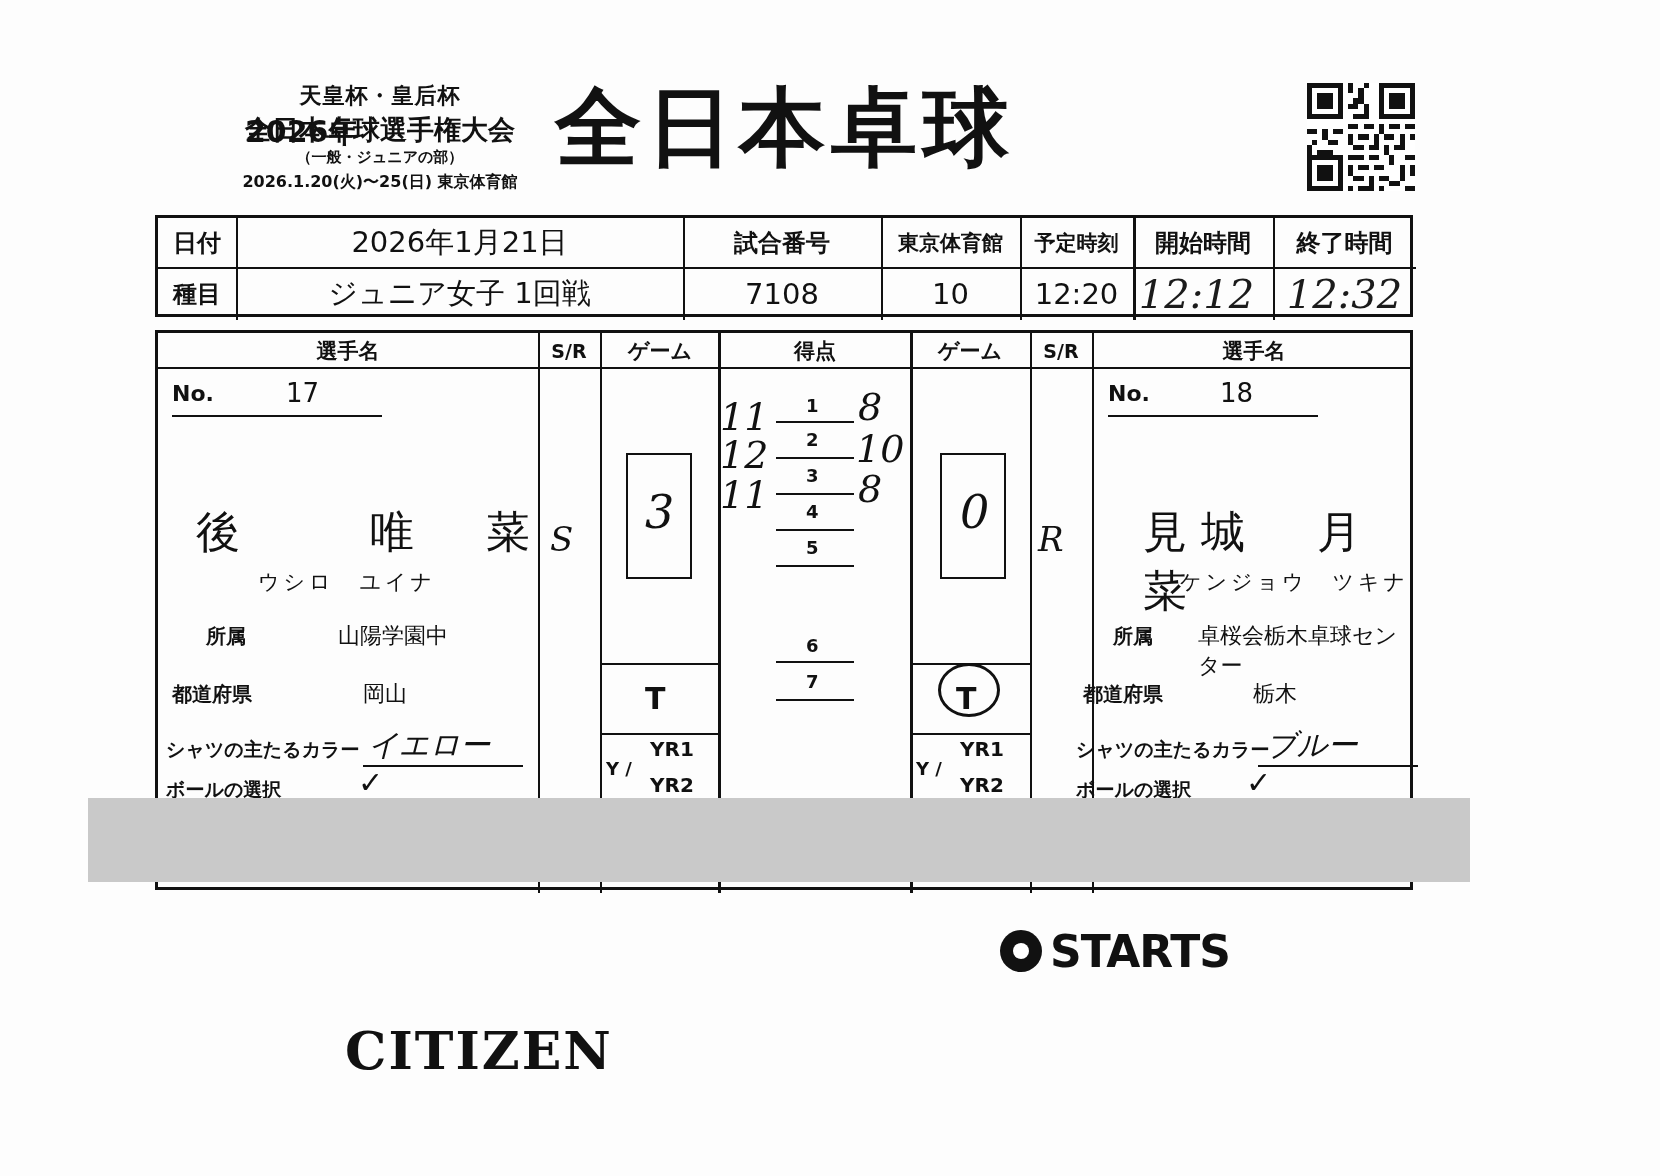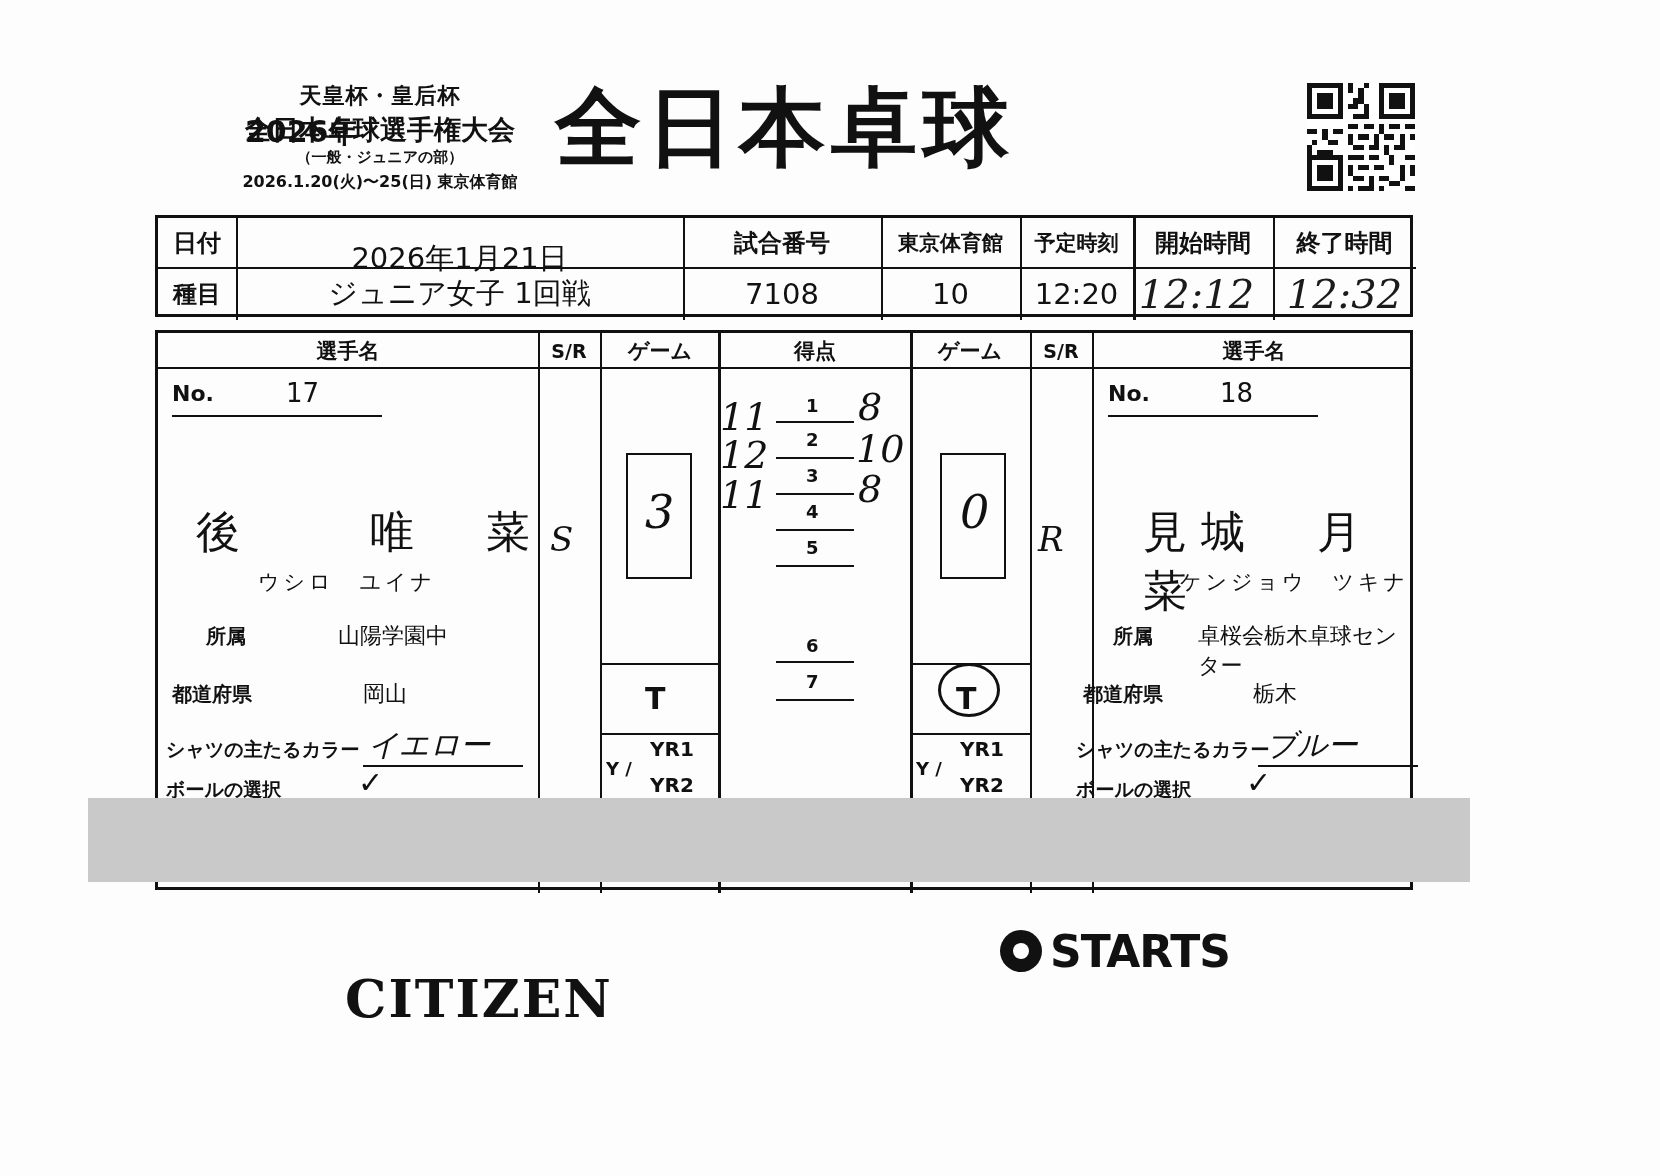--- a/index.html
+++ b/index.html
@@ -68,21 +68,21 @@
 
   
   .zennoh{position:absolute;left:290px;top:928px;width:370px;height:48px;}
   .zennoh .oval{position:absolute;left:0;top:0;width:125px;height:48px;background:#111;border-radius:50%;}
   .zennoh .oval span{position:absolute;left:0;top:0;width:125px;height:48px;display:flex;align-items:center;justify-content:center;color:#fff;font-size:26px;font-weight:bold;letter-spacing:3px;}
   .zennoh .txt{position:absolute;left:130px;top:-2px;font-size:46px;font-weight:bold;letter-spacing:-1px;}
   .starts{position:absolute;left:1000px;top:928px;height:46px;display:flex;align-items:center;}
   .starts .ring{width:42px;height:42px;border-radius:50%;background:#111;display:flex;align-items:center;justify-content:center;}
   .starts .ring i{width:16px;height:16px;border-radius:50%;background:#fff;display:block;}
   .starts .txt{font-size:44px;font-weight:bold;letter-spacing:-1px;margin-left:8px;}
-  .citizen{position:absolute;left:345px;top:968px;font-family:"DejaVu Serif","Liberation Serif",serif;font-size:52px;font-weight:bold;letter-spacing:2px;}
+  .citizen{position:absolute;left:345px;top:1020px;font-family:"DejaVu Serif","Liberation Serif",serif;font-size:52px;font-weight:bold;letter-spacing:2px;}
 </style>
 </head>
 <body>
 
 <div class="sheet">
 
   <div class="hdr">
     <div class="hdr-left">
       <div class="hdr-l1">天皇杯・皇后杯</div>
       <div class="hdr-l2">
@@ -170,21 +170,21 @@
     <div class="hline" style="left:0;top:49px;width:1258px;"></div>
 
     <div class="vline" style="left:78px;top:0;height:102px;"></div>
     <div class="vline" style="left:525px;top:0;height:102px;"></div>
     <div class="vline" style="left:723px;top:0;height:102px;"></div>
     <div class="vline" style="left:862px;top:0;height:102px;"></div>
     <div class="vline3" style="left:975px;top:0;height:102px;width:3px;"></div>
     <div class="vline" style="left:1115px;top:0;height:102px;"></div>
 
     <div class="cellv lbl" style="left:0;top:0;width:78px;height:49px;">日付</div>
-    <div class="cellv val" style="left:78px;top:16px;width:447px;height:49px;">2026年1月21日</div>
+    <div class="cellv val" style="left:78px;top:0;width:447px;height:49px;">2026年1月21日</div>
     <div class="cellv lbl" style="left:0;top:49px;width:78px;height:53px;">種目</div>
     <div class="cellv val" style="left:78px;top:49px;width:447px;height:53px;">ジュニア女子  1回戦</div>
 
     <div class="cellv lbl" style="left:525px;top:0;width:198px;height:49px;">試合番号</div>
     <div class="cellv val" style="left:525px;top:49px;width:198px;height:53px;">7108</div>
 
     <div class="cellv lbl" style="left:723px;top:0;width:139px;height:49px;font-size:21px;">東京体育館</div>
     <div class="cellv val" style="left:723px;top:49px;width:139px;height:53px;">10</div>
 
     <div class="cellv lbl" style="left:862px;top:0;width:113px;height:49px;font-size:21px;">予定時刻</div>

